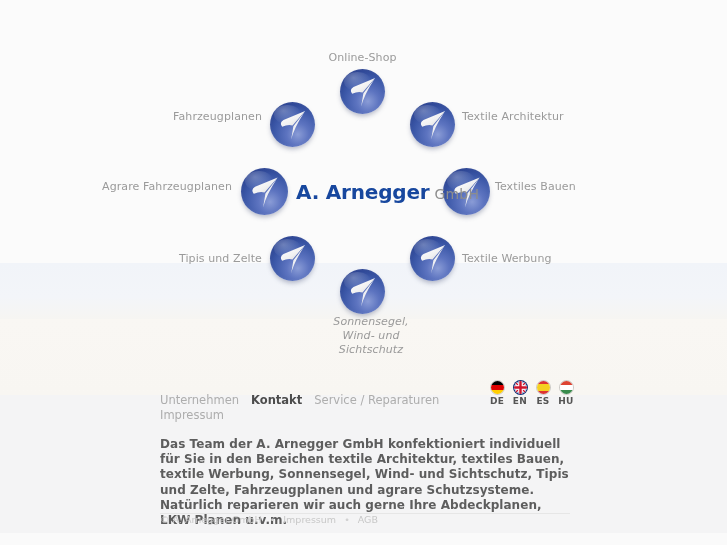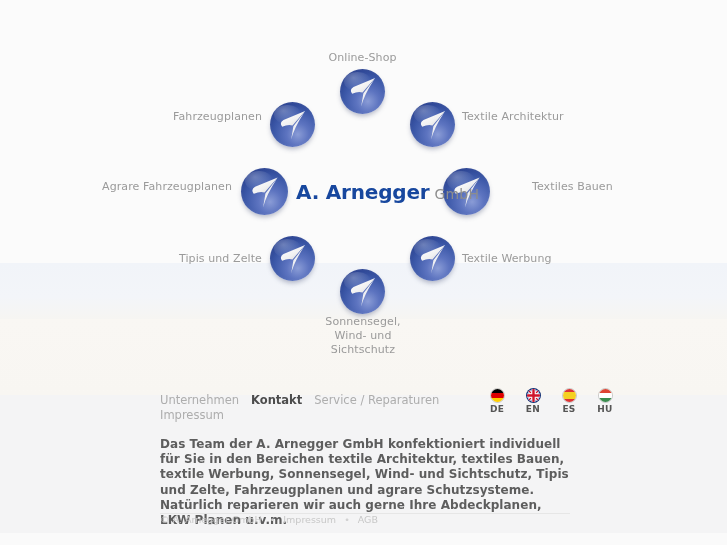--- a/index.html
+++ b/index.html
@@ -68,21 +68,21 @@
 
   
   #nav {
     position:absolute; left:160px; top:393px; width:330px;
     font-size:11.5px; line-height:15px; color:#adadad;
   }
   #nav a { color:#adadad; text-decoration:none; margin-right:12px; }
   #nav a.active { color:#4c4c4c; font-weight:bold; }
 
   
-  #flags { position:absolute; left:489px; top:388px; display:flex; gap:20px; }
+  #flags { position:absolute; left:489px; top:380px; display:flex; gap:7px; }
   .flag-wrap { width:16px; text-align:center; }
   .flag {
     width:15px; height:15px; border-radius:50%;
     border:1px solid rgba(0,0,0,.18);
     overflow:hidden; position:relative; display:block; margin:0 auto;
   }
   .flag i { display:block; width:100%; }
   .flag-de i:nth-child(1){height:33.4%;background:#000;}
   .flag-de i:nth-child(2){height:33.3%;background:#d00;}
   .flag-de i:nth-child(3){height:33.3%;background:#ffce00;}
@@ -173,21 +173,21 @@
     <div class="lbl l" style="left:90px; top:180px; width:142px;">Agrare Fahrzeugplanen</div>
   </div>
 
   <div class="node">
     <div class="sphere" style="left:443px; top:168px; width:47px; height:47px;">
       <svg viewBox="0 0 100 100" aria-hidden="true">
         <path d="M78 20 L30 40 Q20 46 27 55 Q40 49 50 52 Z" fill="url(#sailA)"></path>
         <path d="M78 20 L52 54 L47 84 Q52 60 78 20 Z" fill="url(#sailA)" opacity=".95"></path>
       </svg>
     </div>
-    <div class="lbl r" style="left:495px; top:180px;margin-left:37px;">Textiles Bauen</div>
+    <div class="lbl r" style="left:495px; top:180px;">Textiles Bauen</div>
   </div>
 
   <div class="node">
     <div class="sphere" style="left:270px; top:236px; width:45px; height:45px;">
       <svg viewBox="0 0 100 100" aria-hidden="true">
         <path d="M78 20 L30 40 Q20 46 27 55 Q40 49 50 52 Z" fill="url(#sailA)"></path>
         <path d="M78 20 L52 54 L47 84 Q52 60 78 20 Z" fill="url(#sailA)" opacity=".95"></path>
       </svg>
     </div>
     <div class="lbl l" style="left:120px; top:252px; width:142px;">Tipis und Zelte</div>
@@ -203,21 +203,21 @@
     <div class="lbl r" style="left:462px; top:252px;">Textile Werbung</div>
   </div>
 
   <div class="node">
     <div class="sphere" style="left:340px; top:269px; width:45px; height:45px;">
       <svg viewBox="0 0 100 100" aria-hidden="true">
         <path d="M78 20 L30 40 Q20 46 27 55 Q40 49 50 52 Z" fill="url(#sailA)"></path>
         <path d="M78 20 L52 54 L47 84 Q52 60 78 20 Z" fill="url(#sailA)" opacity=".95"></path>
       </svg>
     </div>
-    <div class="lbl c" style="left:318px; top:315px; width:90px;">Sonnensegel, Wind- und Sichtschutz</div>
+    <div class="lbl c" style="left:326px; top:315px; width:90px;font-style:italic;">Sonnensegel, Wind- und Sichtschutz</div>
   </div>
 
   <div id="nav">
     <a href="#">Unternehmen</a><a href="#" class="active">Kontakt</a><a href="#">Service / Reparaturen</a><br><a href="#">Impressum</a>
   </div>
 
   <div id="brand">
     <span class="nm">A. Arnegger</span><span class="gm">GmbH</span>
   </div>
 

